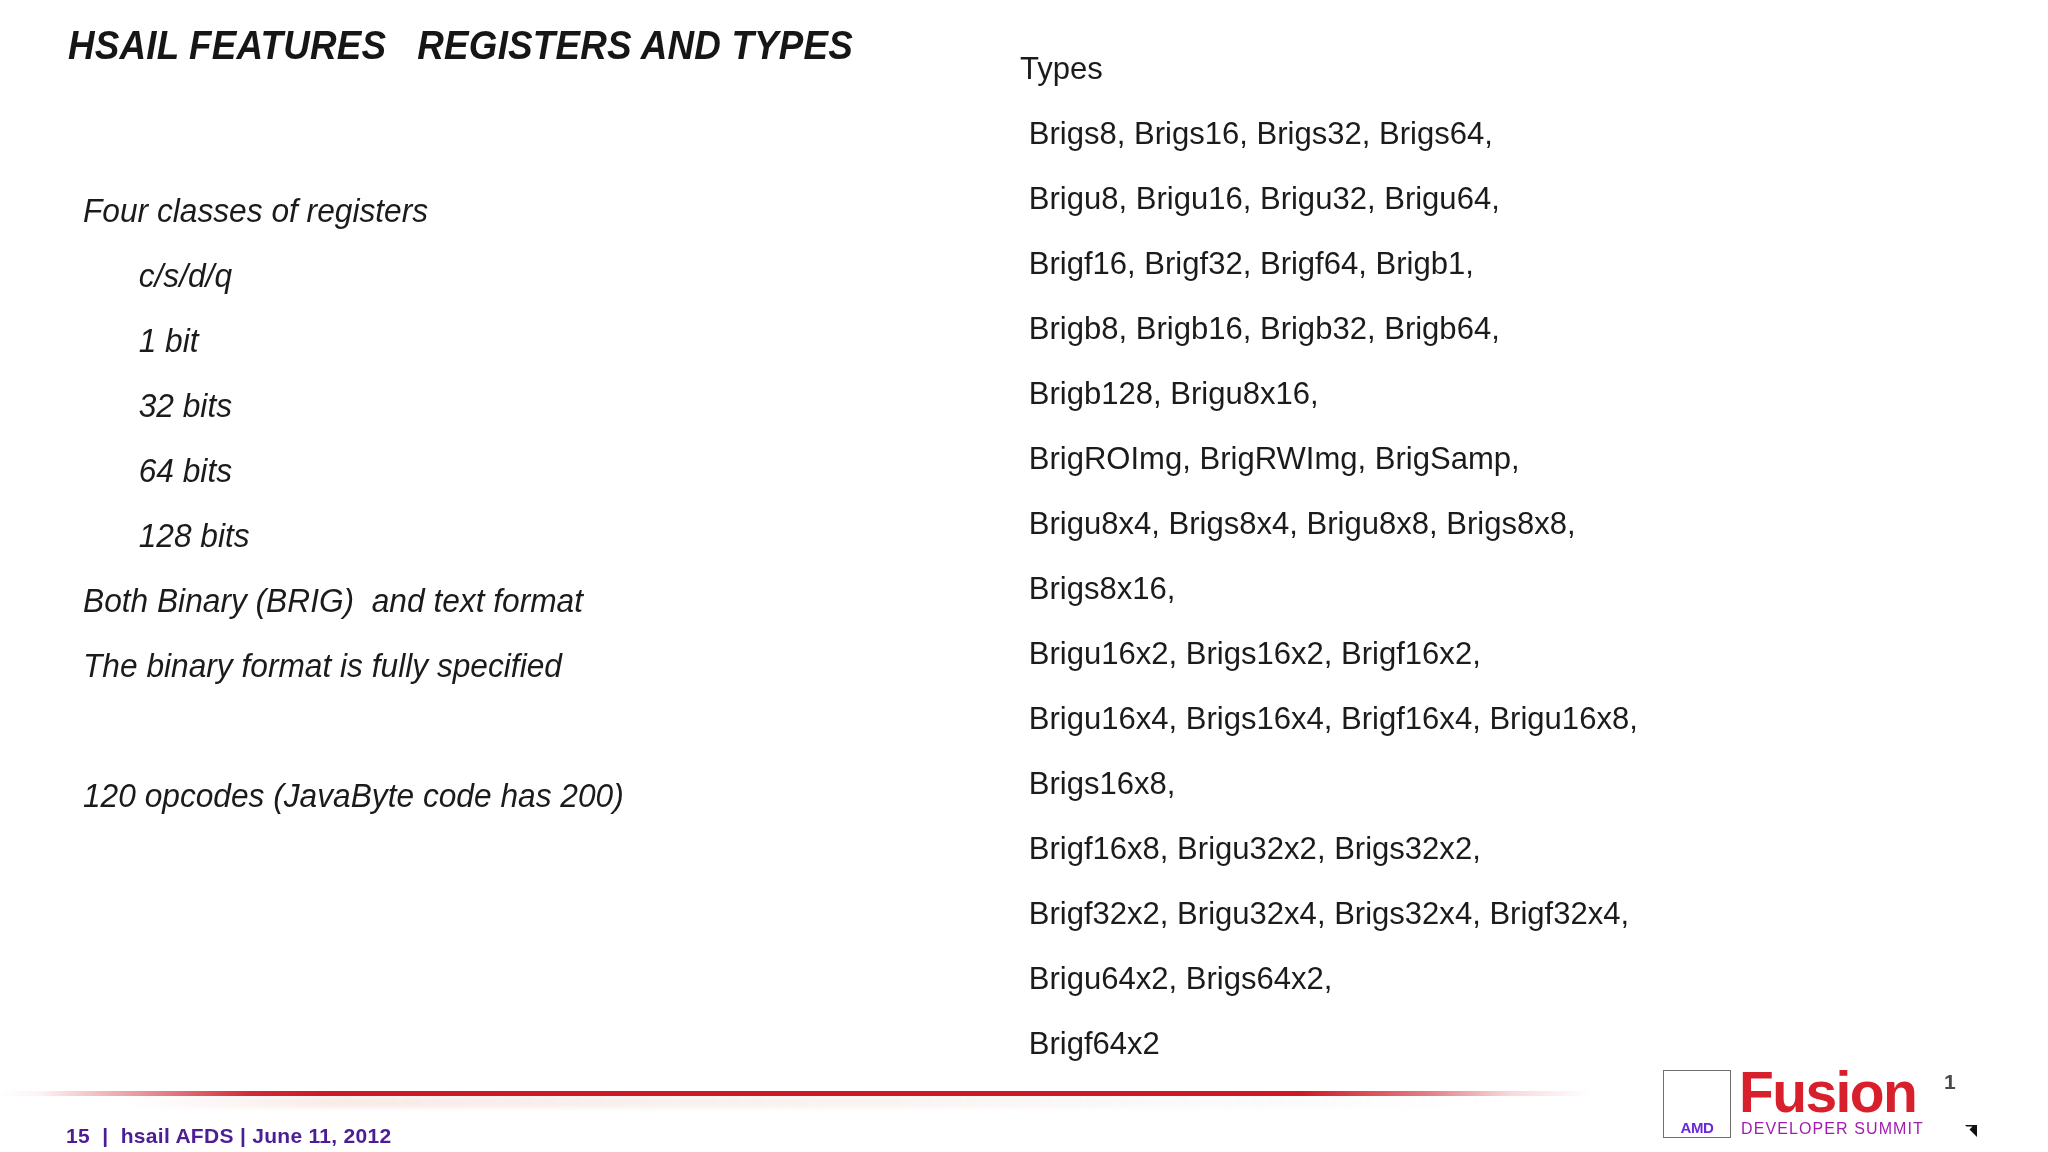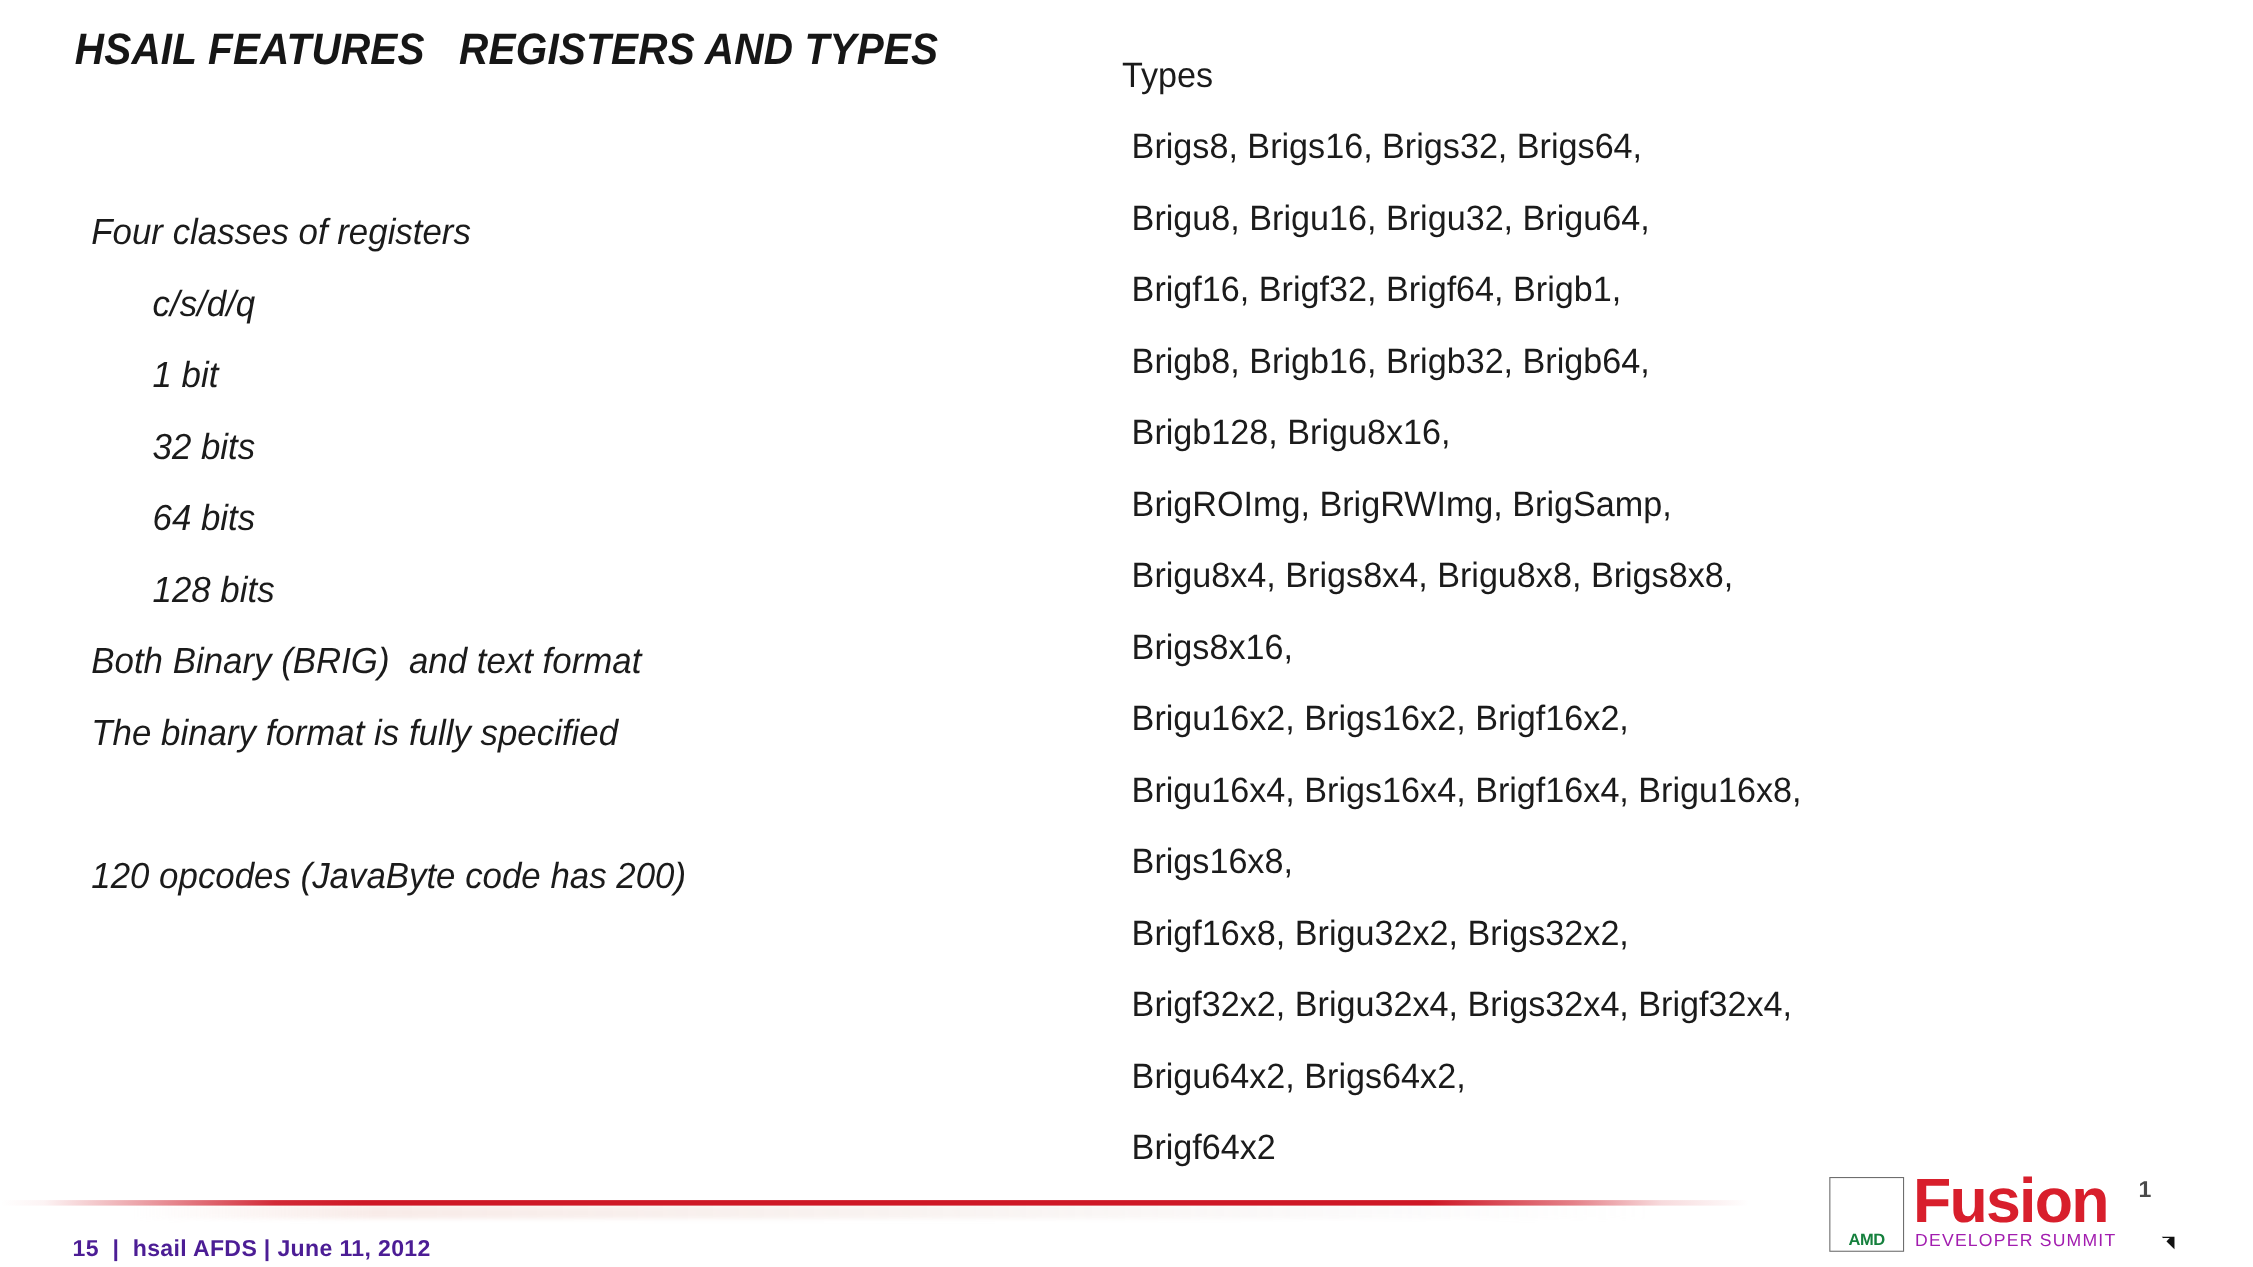--- a/index.html
+++ b/index.html
@@ -151,21 +151,21 @@
     box-sizing: border-box;
   }
   .logo-amd-text {
     position: absolute;
     left: 4px;
     bottom: 6px;
     width: 60px;
     text-align: center;
     font-size: 15px;
     font-weight: bold;
-    color: #15803d;
+    color: #6d28d9;
     letter-spacing: -0.4px;
     white-space: pre;
   }
   .logo-amd-arrow {
     position: absolute;
     right: 6px;
     bottom: 7px;
     width: 12px;
     height: 12px;
   }

